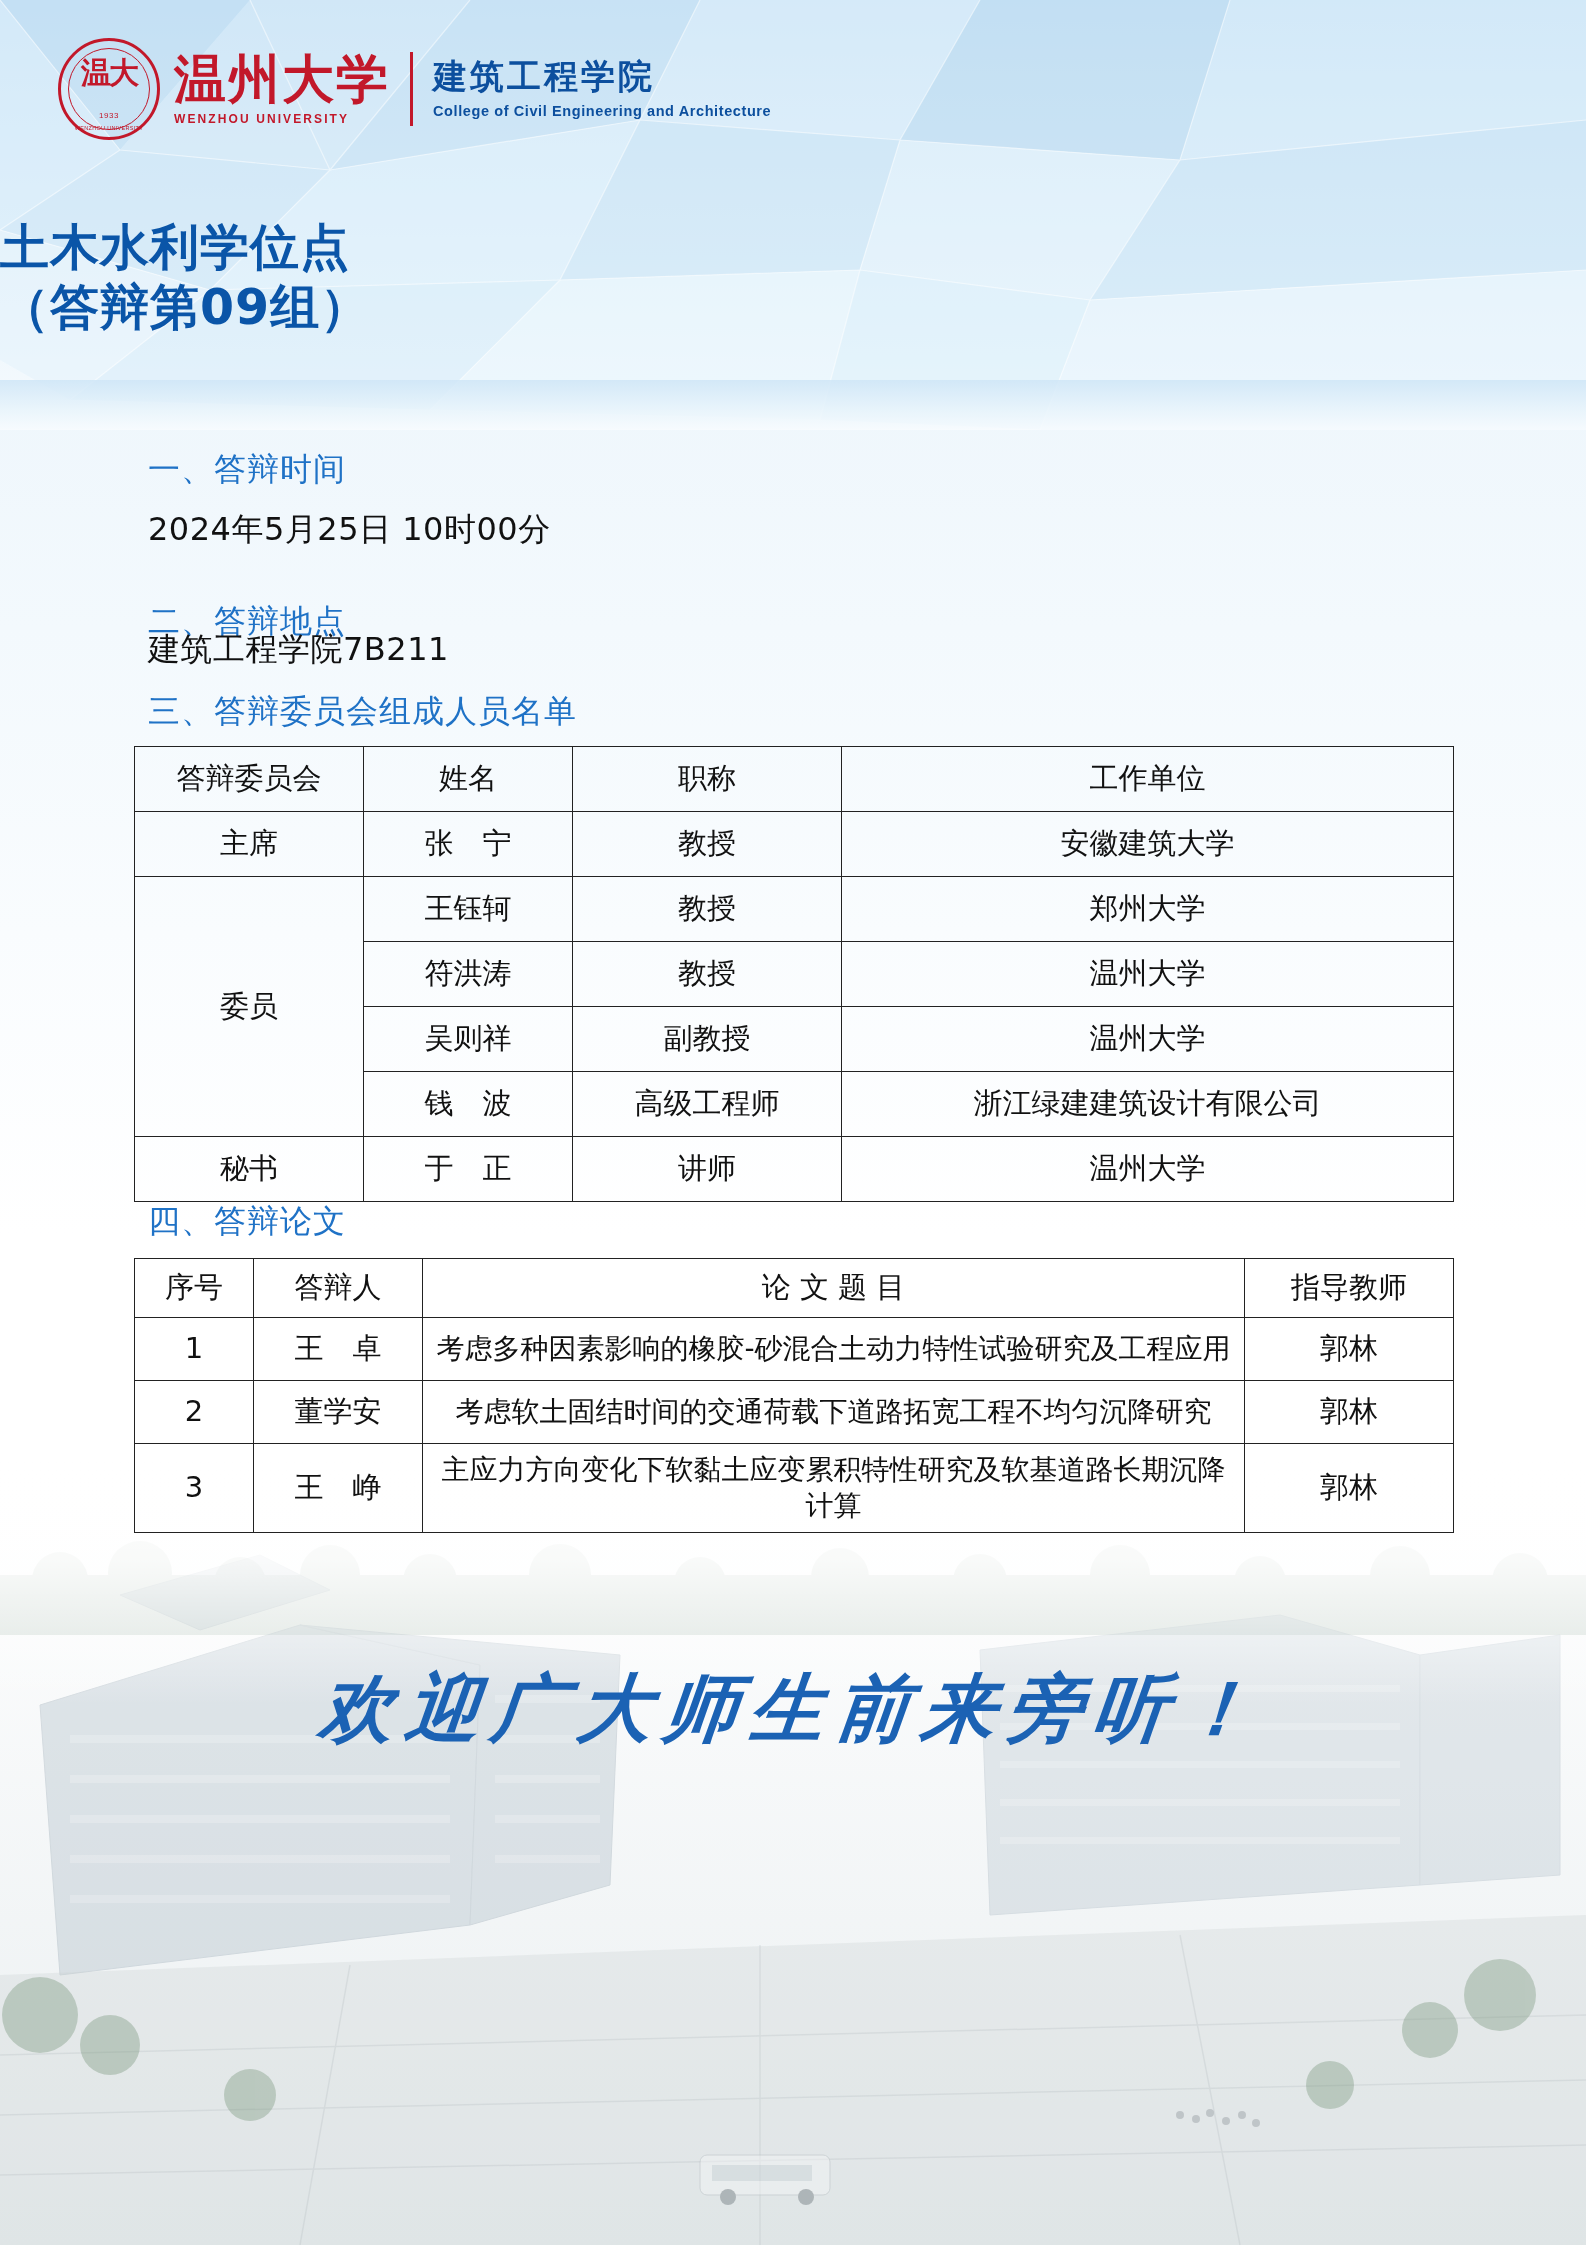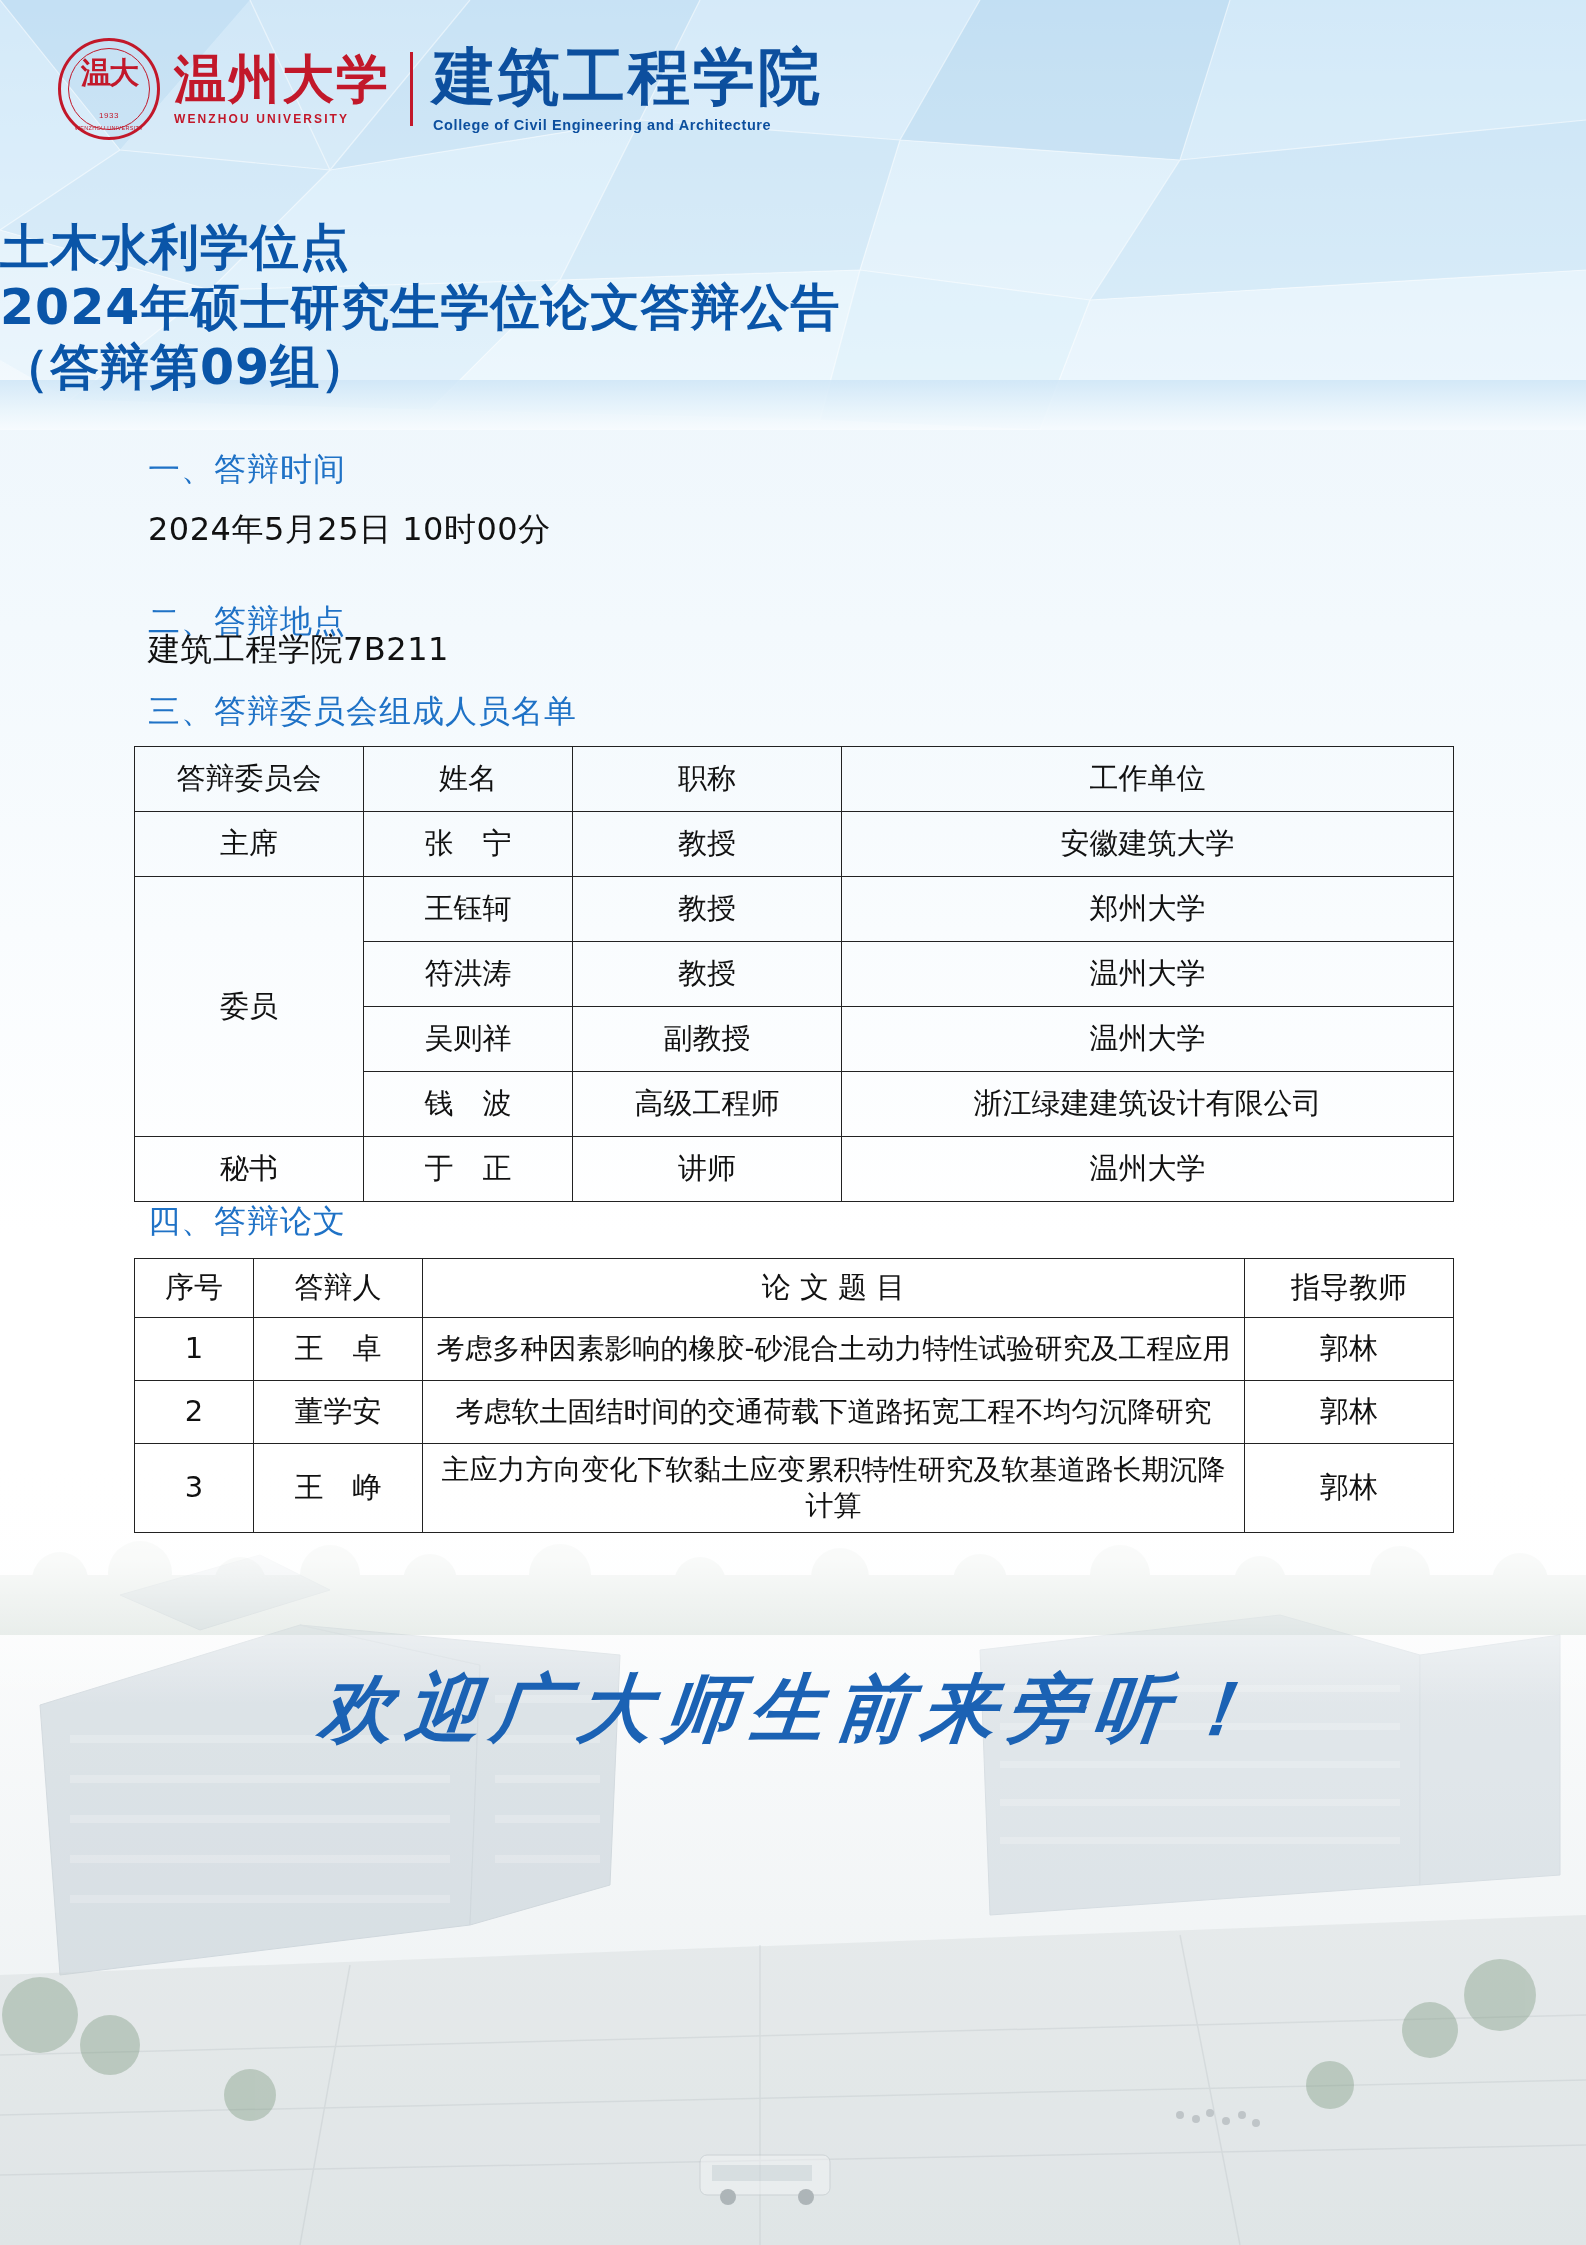--- a/index.html
+++ b/index.html
@@ -116,22 +116,22 @@
     font-weight: bold;
   }
   .brand-block { margin-left: 14px; }
   .divider-bar {
     width: 3px;
     height: 74px;
     background: #c2182a;
     margin: 0 20px;
   }
   .col-cn {
-    font-family: Liberation Sans, sans-serif;
-    font-size: 62px;
+    font-family: Liberation Serif, serif;
+    font-size: 34px;
     font-weight: bold;
     color: #0c4f9e;
     line-height: 1;
     letter-spacing: 3px;
   }
   .col-en {
     font-size: 14.5px;
     color: #0c4f9e;
     letter-spacing: 0.6px;
     margin-top: 9px;
@@ -415,21 +415,20 @@
     </div>
     <div class="divider-bar"></div>
     <div class="college-block">
       <div class="col-cn">建筑工程学院</div>
       <div class="col-en">College of Civil Engineering and Architecture</div>
     </div>
   </div>
 
   <div class="title-wrap">
     <div class="title-line">土木水利学位点</div>
-    <div class="title-line">2024年硕士研究生学位论文答辩公告</div>
     <div class="title-line">（答辩第09组）</div>
   </div>
 
   <div class="content">
 
     <div class="sec-head" style="left:148px; top:448px;">一、答辩时间</div>
     <div class="sec-body" style="left:148px; top:508px;">2024年5月25日  10时00分</div>
 
     <div class="sec-head" style="left:148px; top:568px;margin-top:32px;">二、答辩地点</div>
     <div class="sec-body" style="left:148px; top:628px;">建筑工程学院7B211</div>

